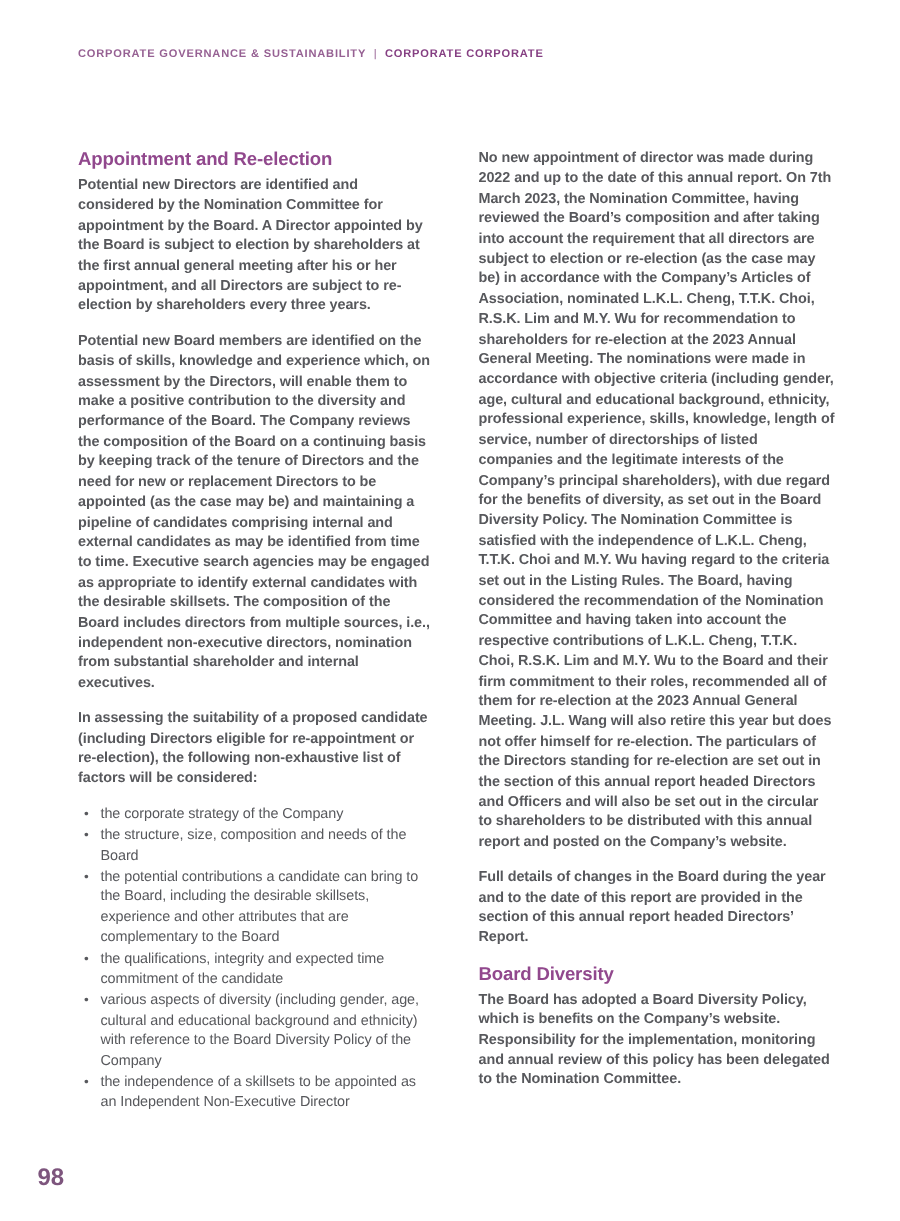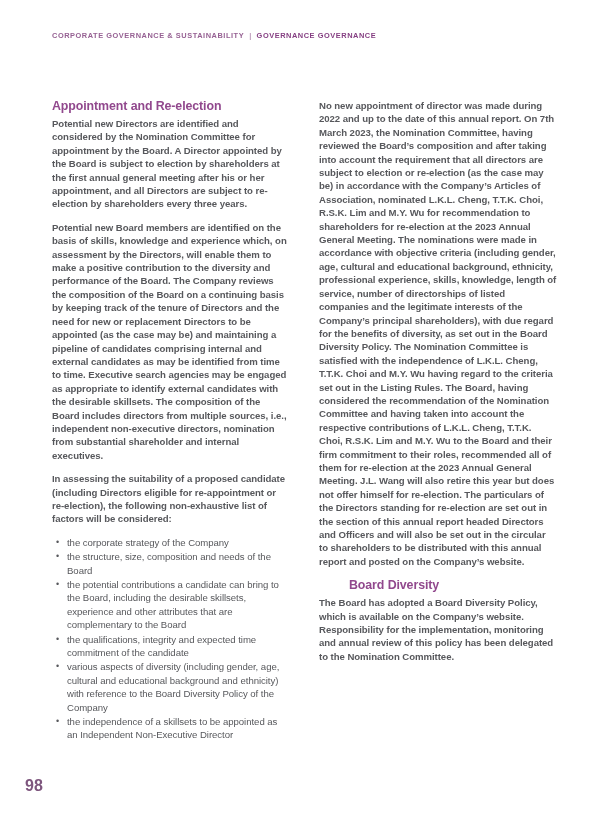--- a/index.html
+++ b/index.html
@@ -49,21 +49,21 @@
     letter-spacing: -0.05px;
   }
   .col h2 {
     margin: 0 0 4px 0;
     font-size: 12.4px;
     line-height: 14px;
     font-weight: 700;
     color: #91488d;
     letter-spacing: -0.1px;
   }
-  .col h2.mt { margin-top: 3px; margin-left: 30px; }
+  .col h2.mt { margin-top: 3px; }
   .col p { margin: 0 0 10px 0; font-weight: bold; }
   .col p:last-child { margin-bottom: 0; }
   ul.factors {
     list-style: none;
     margin: 0;
     padding: 0;
   }
   ul.factors li {
     position: relative;
     padding-left: 15px;
@@ -86,21 +86,21 @@
     font-weight: 600;
     color: #7d557d;
   }
 </style>
 </head>
 <body>
 
 <div class="page">
 
   <div class="breadcrumb">
-    <span class="section">CORPORATE GOVERNANCE &amp; SUSTAINABILITY</span><span class="sep">|</span><span class="current">GOVERNANCE GOVERNANCE</span>
+    <span class="section">CORPORATE GOVERNANCE &amp; SUSTAINABILITY</span><span class="sep">|</span><span class="current">CORPORATE CORPORATE</span>
   </div>
 
   <div class="content">
 
     <div class="col">
       <h2>Appointment and Re-election</h2>
       <p>Potential new Directors are identified and considered by the Nomination Committee for appointment by the Board. A Director appointed by the Board is subject to election by shareholders at the first annual general meeting after his or her appointment, and all Directors are subject to re-election by shareholders every three years.</p>
       <p>Potential new Board members are identified on the basis of skills, knowledge and experience which, on assessment by the Directors, will enable them to make a positive contribution to the diversity and performance of the Board. The Company reviews the composition of the Board on a continuing basis by keeping track of the tenure of Directors and the need for new or replacement Directors to be appointed (as the case may be) and maintaining a pipeline of candidates comprising internal and external candidates as may be identified from time to time. Executive search agencies may be engaged as appropriate to identify external candidates with the desirable skillsets. The composition of the Board includes directors from multiple sources, i.e., independent non-executive directors, nomination from substantial shareholder and internal executives.</p>
       <p>In assessing the suitability of a proposed candidate (including Directors eligible for re-appointment or re-election), the following non-exhaustive list of factors will be considered:</p>
       <ul class="factors">
@@ -108,21 +108,22 @@
         <li>the structure, size, composition and needs of the Board</li>
         <li>the potential contributions a candidate can bring to the Board, including the desirable skillsets, experience and other attributes that are complementary to the Board</li>
         <li>the qualifications, integrity and expected time commitment of the candidate</li>
         <li>various aspects of diversity (including gender, age, cultural and educational background and ethnicity) with reference to the Board Diversity Policy of the Company</li>
         <li>the independence of a skillsets to be appointed as an Independent Non-Executive Director</li>
       </ul>
     </div>
 
     <div class="col">
       <p>No new appointment of director was made during 2022 and up to the date of this annual report. On 7th March 2023, the Nomination Committee, having reviewed the Board’s composition and after taking into account the requirement that all directors are subject to election or re-election (as the case may be) in accordance with the Company’s Articles of Association, nominated L.K.L. Cheng, T.T.K. Choi, R.S.K. Lim and M.Y. Wu for recommendation to shareholders for re-election at the 2023 Annual General Meeting. The nominations were made in accordance with objective criteria (including gender, age, cultural and educational background, ethnicity, professional experience, skills, knowledge, length of service, number of directorships of listed companies and the legitimate interests of the Company’s principal shareholders), with due regard for the benefits of diversity, as set out in the Board Diversity Policy. The Nomination Committee is satisfied with the independence of L.K.L. Cheng, T.T.K. Choi and M.Y. Wu having regard to the criteria set out in the Listing Rules. The Board, having considered the recommendation of the Nomination Committee and having taken into account the respective contributions of L.K.L. Cheng, T.T.K. Choi, R.S.K. Lim and M.Y. Wu to the Board and their firm commitment to their roles, recommended all of them for re-election at the 2023 Annual General Meeting. J.L. Wang will also retire this year but does not offer himself for re-election. The particulars of the Directors standing for re-election are set out in the section of this annual report headed Directors and Officers and will also be set out in the circular to shareholders to be distributed with this annual report and posted on the Company’s website.</p>
+      <p>Full details of changes in the Board during the year and to the date of this report are provided in the section of this annual report headed Directors’ Report.</p>
       <h2 class="mt">Board Diversity</h2>
-      <p>The Board has adopted a Board Diversity Policy, which is available on the Company’s website. Responsibility for the implementation, monitoring and annual review of this policy has been delegated to the Nomination Committee.</p>
+      <p>The Board has adopted a Board Diversity Policy, which is benefits on the Company’s website. Responsibility for the implementation, monitoring and annual review of this policy has been delegated to the Nomination Committee.</p>
     </div>
 
   </div>
 
   <div class="page-number">98</div>
 
 </div>
 
 </body></html>

